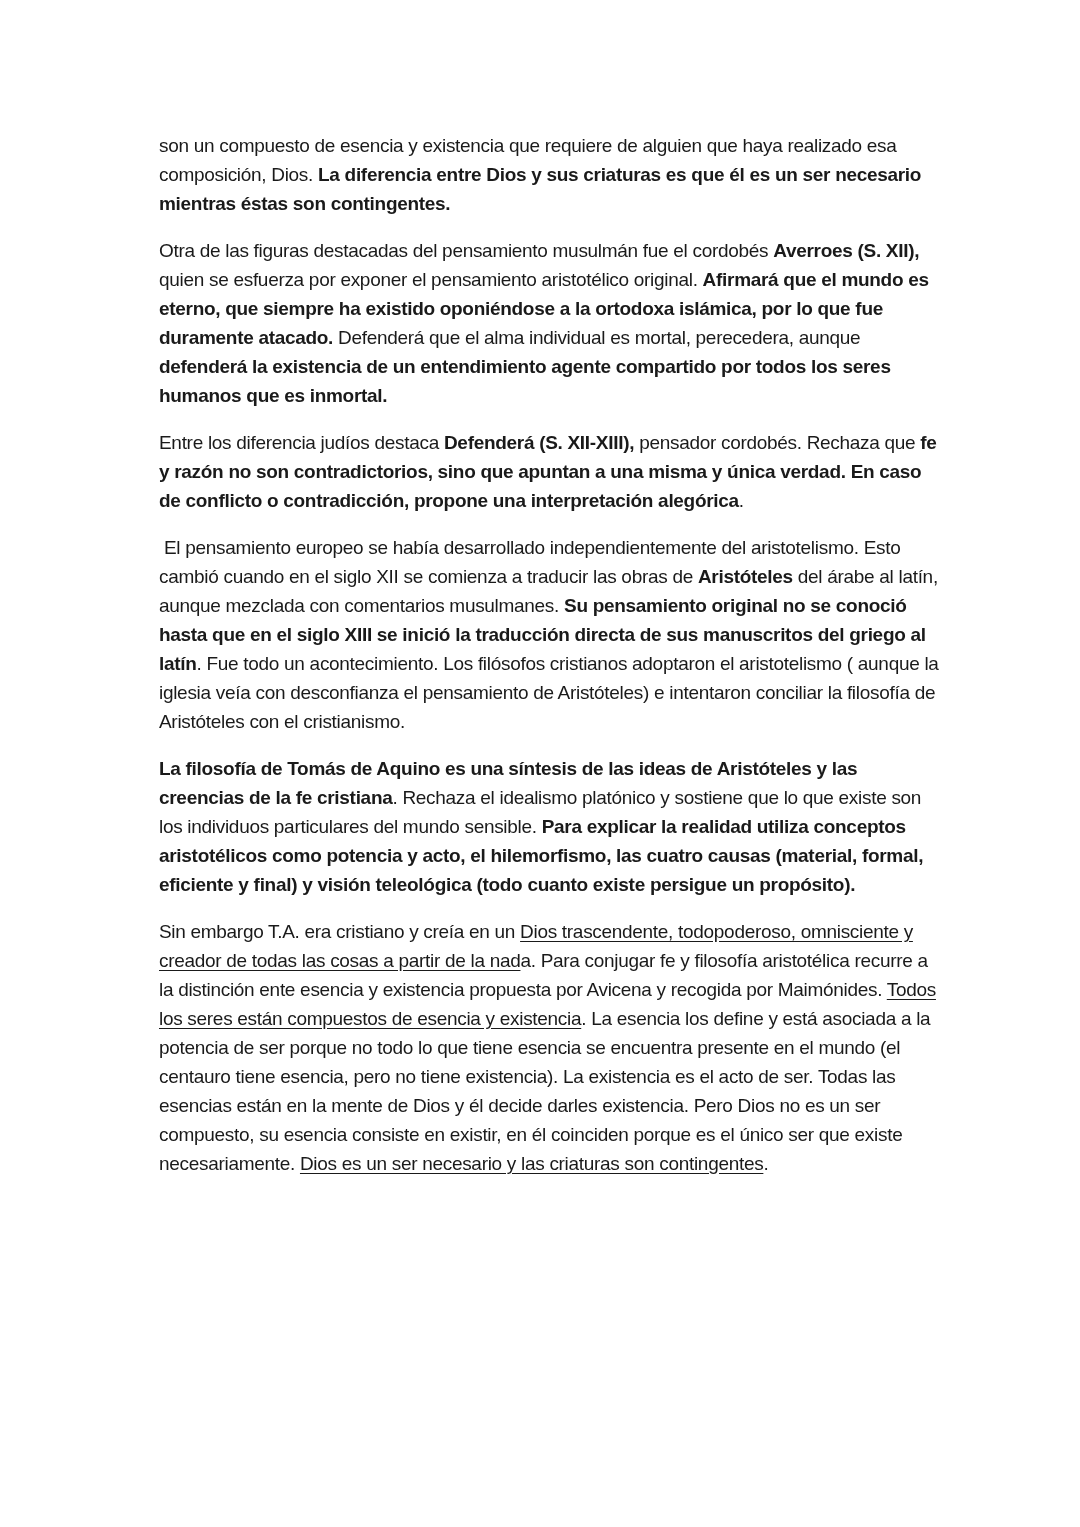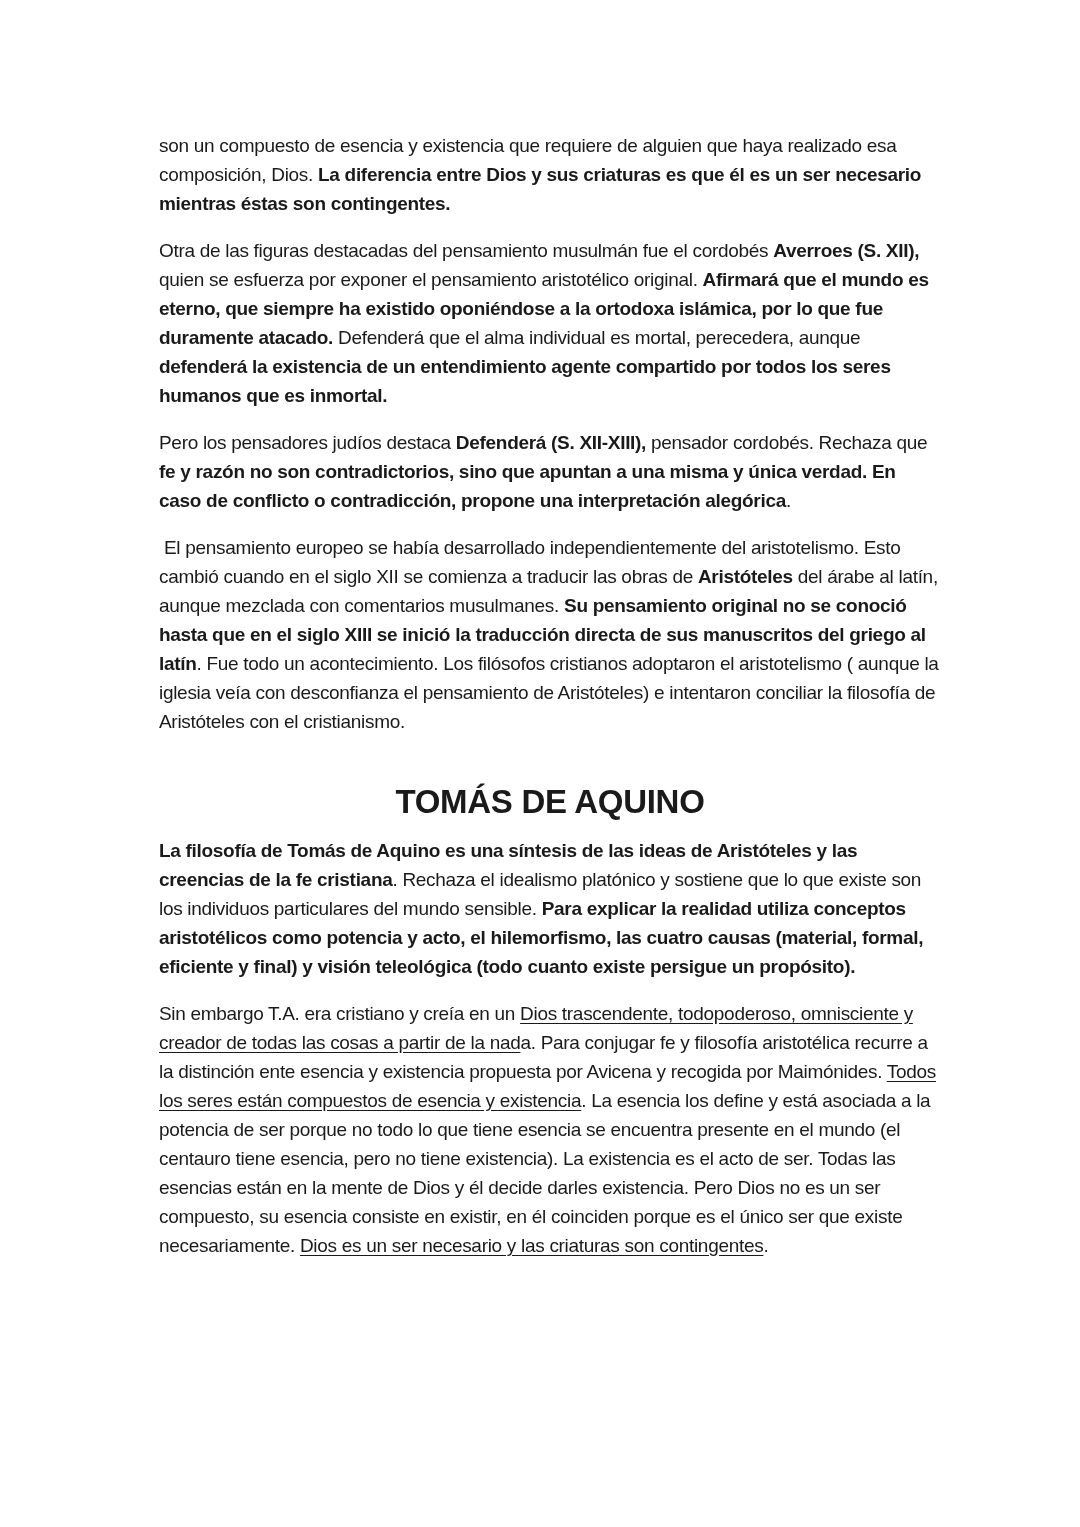--- a/index.html
+++ b/index.html
@@ -42,19 +42,18 @@
     letter-spacing: -0.3px;
   }
 </style>
 </head>
 <body>
 
 <div class="page">
   <div class="doc-body" id="doc">
       <p class="para"><span>son un compuesto de esencia y existencia que requiere de alguien que haya realizado esa composición, Dios. </span><span class="run-b">La diferencia entre Dios y sus criaturas es que él es un ser necesario mientras éstas son contingentes.</span></p>
       <p class="para"><span>Otra de las figuras destacadas del pensamiento musulmán fue el cordobés </span><span class="run-b">Averroes (S. XII),</span><span> quien se esfuerza por exponer el pensamiento aristotélico original. </span><span class="run-b">Afirmará que el mundo es eterno, que siempre ha existido oponiéndose a la ortodoxa islámica, por lo que fue duramente atacado.</span><span> Defenderá que el alma individual es mortal, perecedera, aunque </span><span class="run-b">defenderá la existencia de un entendimiento agente compartido por todos los seres humanos que es inmortal.</span></p>
-      <p class="para"><span>Pero los pensadores judíos destaca </span><span class="run-b">Defenderá (S. XII-XIII),</span><span> pensador cordobés. Rechaza que </span><span class="run-b">fe y razón no son contradictorios, sino que apuntan a una misma y única verdad. En caso de conflicto o contradicción, propone una interpretación alegórica</span><span>.</span></p>
+      <p class="para"><span>Entre los diferencia judíos destaca </span><span class="run-b">Defenderá (S. XII-XIII),</span><span> pensador cordobés. Rechaza que </span><span class="run-b">fe y razón no son contradictorios, sino que apuntan a una misma y única verdad. En caso de conflicto o contradicción, propone una interpretación alegórica</span><span>.</span></p>
       <p class="para"><span>&nbsp;El pensamiento europeo se había desarrollado independientemente del aristotelismo. Esto cambió cuando en el siglo XII se comienza a traducir las obras de </span><span class="run-b">Aristóteles</span><span> del árabe al latín, aunque mezclada con comentarios musulmanes. </span><span class="run-b">Su pensamiento original no se conoció hasta que en el siglo XIII se inició la traducción directa de sus manuscritos del griego al latín</span><span>. Fue todo un acontecimiento. Los filósofos cristianos adoptaron el aristotelismo ( aunque la iglesia veía con desconfianza el pensamiento de Aristóteles) e intentaron conciliar la filosofía de Aristóteles con el cristianismo.</span></p>
-      <h1 class="doc-title"><span class="run-b">TOMÁS DE AQUINO</span></h1>
       <p class="para"><span class="run-b">La filosofía de Tomás de Aquino es una síntesis de las ideas de Aristóteles y las creencias de la fe cristiana</span><span>. Rechaza el idealismo platónico y sostiene que lo que existe son los individuos particulares del mundo sensible. </span><span class="run-b">Para explicar la realidad utiliza conceptos aristotélicos como potencia y acto, el hilemorfismo, las cuatro causas (material, formal, eficiente y final) y visión teleológica (todo cuanto existe persigue un propósito).</span></p>
       <p class="para"><span>Sin embargo T.A. era cristiano y creía en un </span><span class="run-u">Dios trascendente, todopoderoso, omnisciente y creador de todas las cosas a partir de la nad</span><span>a. Para conjugar fe y filosofía aristotélica recurre a la distinción ente esencia y existencia propuesta por Avicena y recogida por Maimónides. </span><span class="run-u">Todos los seres están compuestos de esencia y existencia</span><span>. La esencia los define y está asociada a la potencia de ser porque no todo lo que tiene esencia se encuentra presente en el mundo (el centauro tiene esencia, pero no tiene existencia). La existencia es el acto de ser. Todas las esencias están en la mente de Dios y él decide darles existencia. Pero Dios no es un ser compuesto, su esencia consiste en existir, en él coinciden porque es el único ser que existe necesariamente. </span><span class="run-u">Dios es un ser necesario y las criaturas son contingentes</span><span>.</span></p>
     </div>
 </div>
 
 </body></html>

